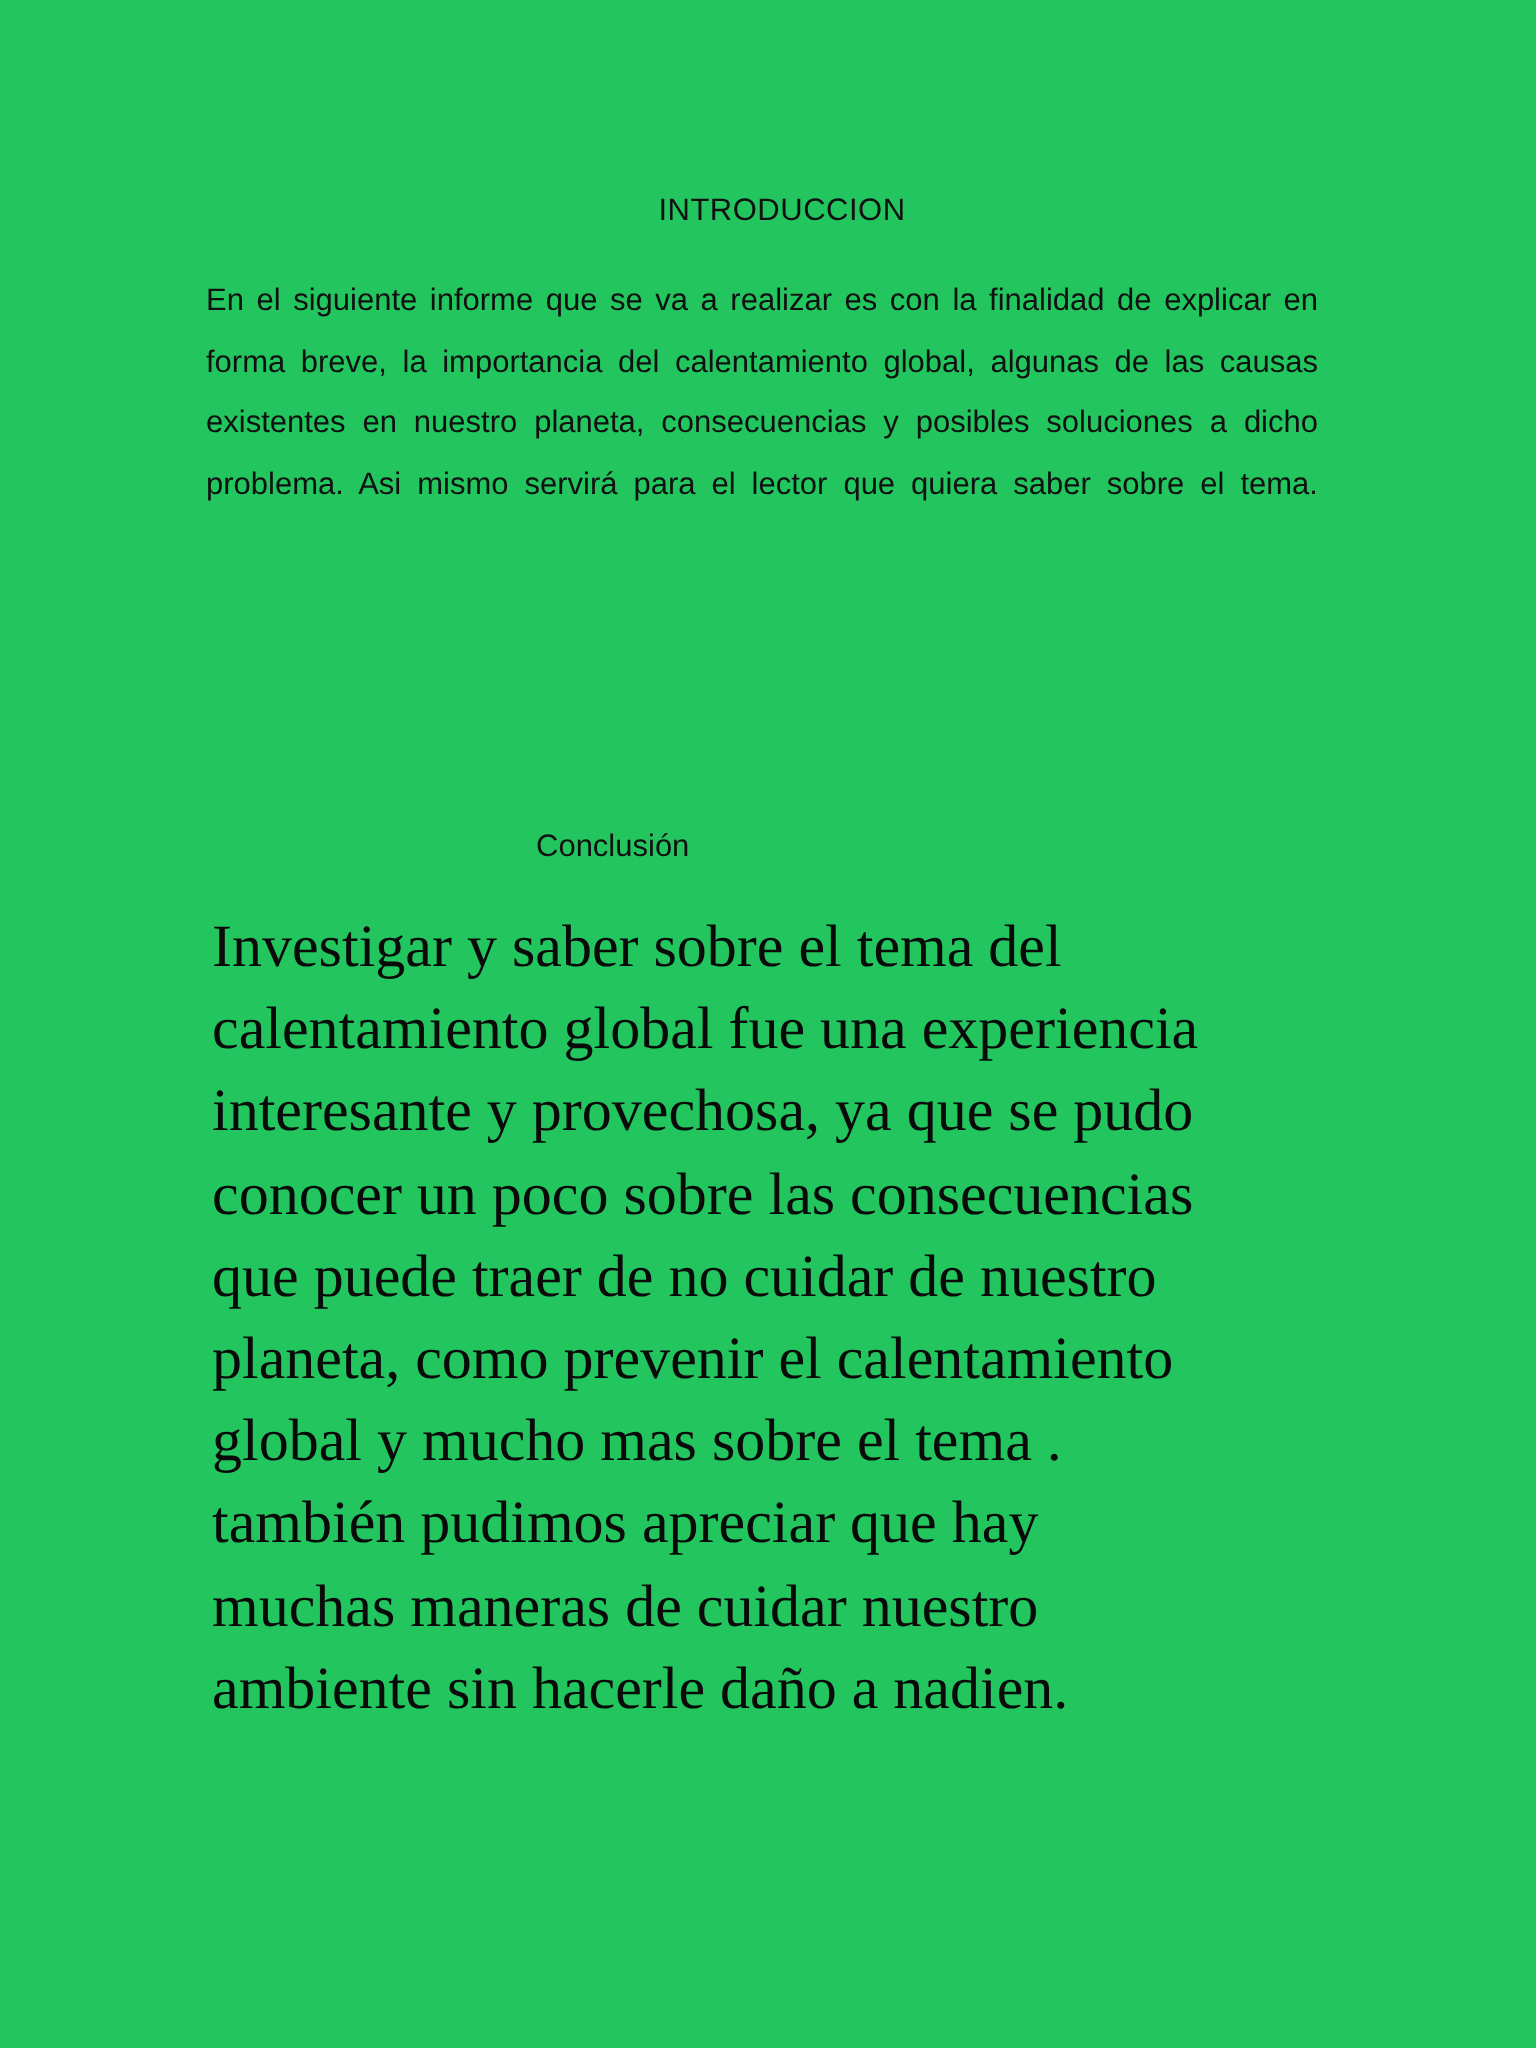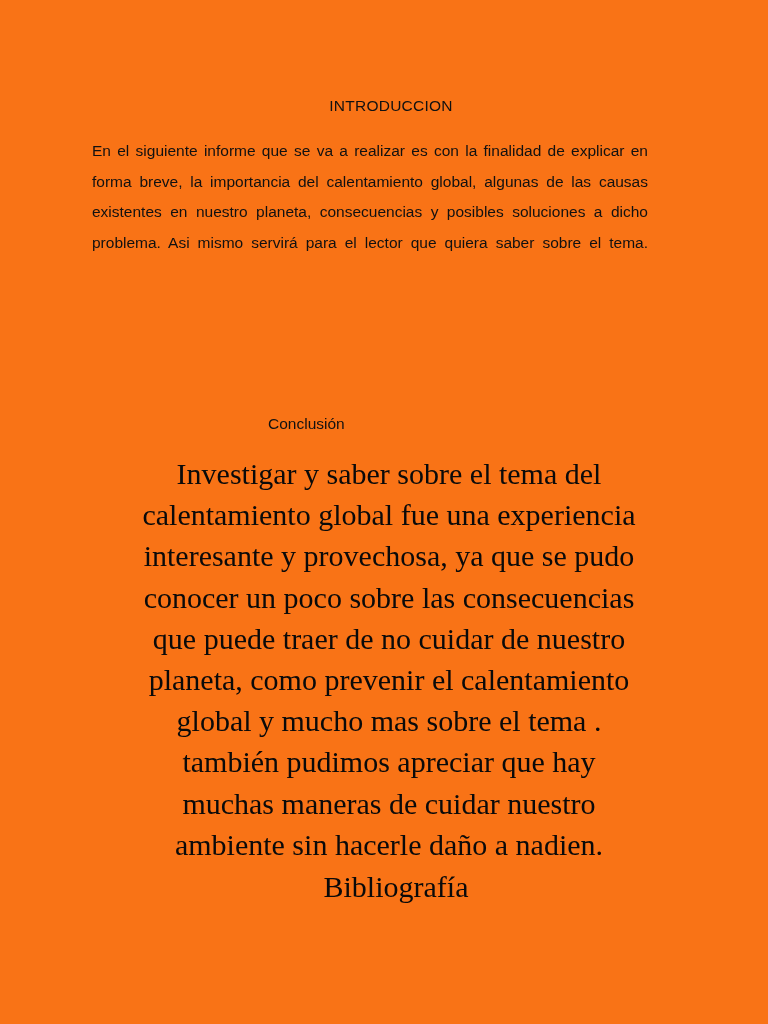--- a/index.html
+++ b/index.html
@@ -13,21 +13,21 @@
     position: relative;
     overflow: hidden;
     font-family: "Liberation Sans", sans-serif;
     color: #0d0d0d;
     -webkit-font-smoothing: antialiased;
   }
 
   #page {
     position: absolute;
     inset: 0;
-    background: #f97316;
+    background: #22c55e;
   }
 
   
   .intro-heading {
     position: absolute;
     left: 0;
     top: 95px;
     width: 768px;
     text-align: center;
     padding-left: 14px;   
@@ -35,21 +35,21 @@
     font-family: "Liberation Sans", sans-serif;
     font-size: 15.5px;
     letter-spacing: 0.25px;
     line-height: 22px;
     color: #111111;
     white-space: pre;
   }
 
   .intro-paragraph {
     position: absolute;
-    left: 92px;
+    left: 103px;
     top: 136px;
     width: 556px;
     text-align: justify;
     text-justify: inter-word;
     font-family: "Liberation Sans", sans-serif;
     font-size: 15.5px;
     line-height: 30.6px;
     color: #111111;
     hyphens: none;
   }
@@ -71,21 +71,21 @@
     color: #111111;
     white-space: pre;
     text-align: right;
   }
 
   .conclusion-body {
     position: absolute;
     left: 106px;
     top: 453px;
     width: 566px;
-    text-align: center;
+    text-align: left;
     font-family: "Liberation Serif", serif;
     font-size: 30px;
     line-height: 41.2px;
     color: #0a0a0a;
     white-space: pre-line;
   }
 
   
   .bibliography-heading {
     position: absolute;
@@ -117,15 +117,14 @@
 calentamiento global fue una experiencia
 interesante y provechosa, ya que se pudo
 conocer un poco sobre las consecuencias
 que puede traer de no cuidar de nuestro
 planeta, como prevenir el calentamiento
 global y mucho mas sobre el tema .
 también pudimos apreciar que hay
 muchas maneras de cuidar nuestro
 ambiente sin hacerle daño a nadien.</div>
 
-  <div class="bibliography-heading">Bibliografía</div>
 
 </div>
 
 </body></html>

